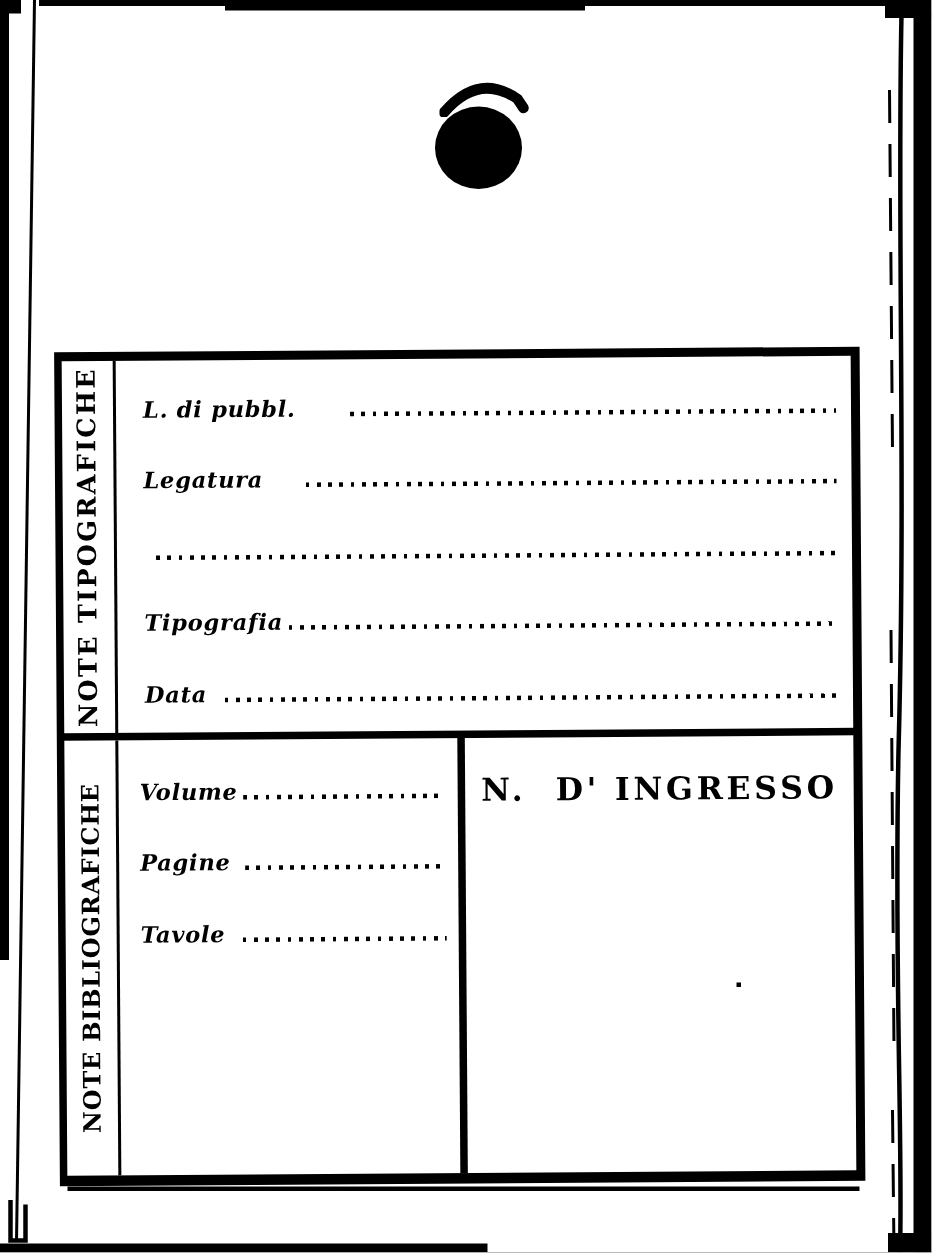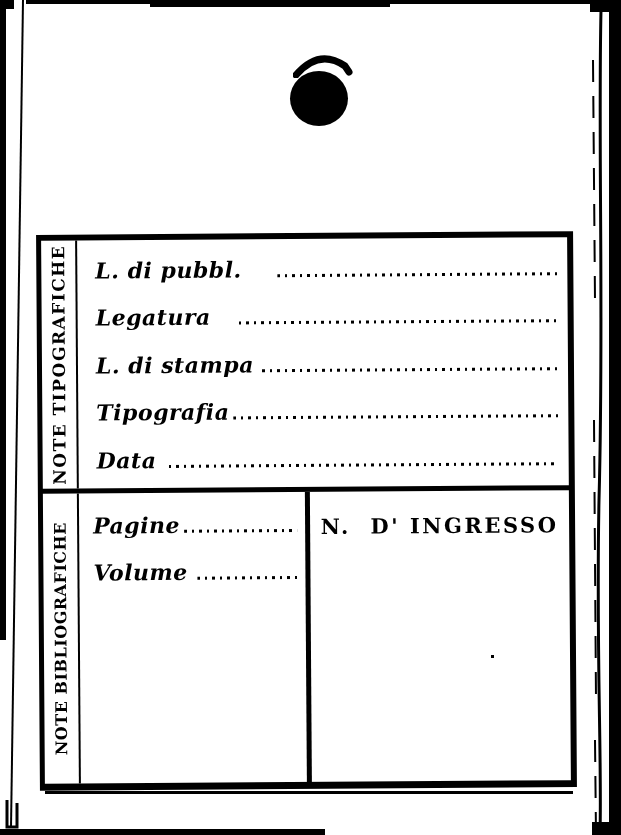--- a/index.html
+++ b/index.html
@@ -34,21 +34,21 @@
     position:absolute;top:50%;left:50%;
     transform:translate(-50%,-50%) rotate(-90deg);
     white-space:nowrap;text-align:center;
     font-weight:700;letter-spacing:1.5px;
   }
   .vlabel.tip{font-size:17px;}
   .vlabel.bib{font-size:16px;letter-spacing:0.5px;}
   .fields{margin-left:36px;padding:2px 10px 0 18px;}
   .row{display:flex;align-items:flex-end;height:47.5px;padding-bottom:9px;box-sizing:border-box;}
   .flabel{
-    white-space:nowrap;font-style:italic;font-weight:700;font-size:22px;
+    white-space:nowrap;font-style:italic;font-weight:700;font-size:15px;
     letter-spacing:0.5px;line-height:1;
   }
   .leader{
     flex:1;height:3px;margin:0 0 3px 12px;
     background-image:repeating-linear-gradient(90deg,#000 0 2.5px,transparent 2.5px 7.5px);
   }
   
   .sec1 .row:nth-child(1) .leader{margin-left:36px;}
   .sec1 .row:nth-child(2) .leader{margin-left:28px;}
   .sec1 .row:nth-child(3) .leader{margin-left:8px;}
@@ -87,21 +87,20 @@
       <div class="fields">
         <div class="row">
           <span class="flabel">L. di pubbl.</span>
           <span class="leader"></span>
         </div>
         <div class="row">
           <span class="flabel">Legatura</span>
           <span class="leader"></span>
         </div>
         <div class="row">
-          <span class="flabel">L. di stampa</span>
           <span class="leader"></span>
         </div>
         <div class="row">
           <span class="flabel">Tipografia</span>
           <span class="leader"></span>
         </div>
         <div class="row">
           <span class="flabel">Data</span>
           <span class="leader"></span>
         </div>
@@ -110,25 +109,29 @@
 
     <div class="hdiv"></div>
 
     <div class="sec sec2">
       <div class="fields2wrap">
         <div class="vcol">
           <span class="vlabel bib">NOTE BIBLIOGRAFICHE</span>
         </div>
         <div class="fields f2">
           <div class="row">
+            <span class="flabel">Volume</span>
+            <span class="leader"></span>
+          </div>
+          <div class="row">
             <span class="flabel">Pagine</span>
             <span class="leader"></span>
           </div>
           <div class="row">
-            <span class="flabel">Volume</span>
+            <span class="flabel">Tavole</span>
             <span class="leader"></span>
           </div>
         </div>
       </div>
       <div class="ingresso">
         <div class="ingresso-title">N.  D' INGRESSO</div>
       </div>
     </div>
   </div>
 

